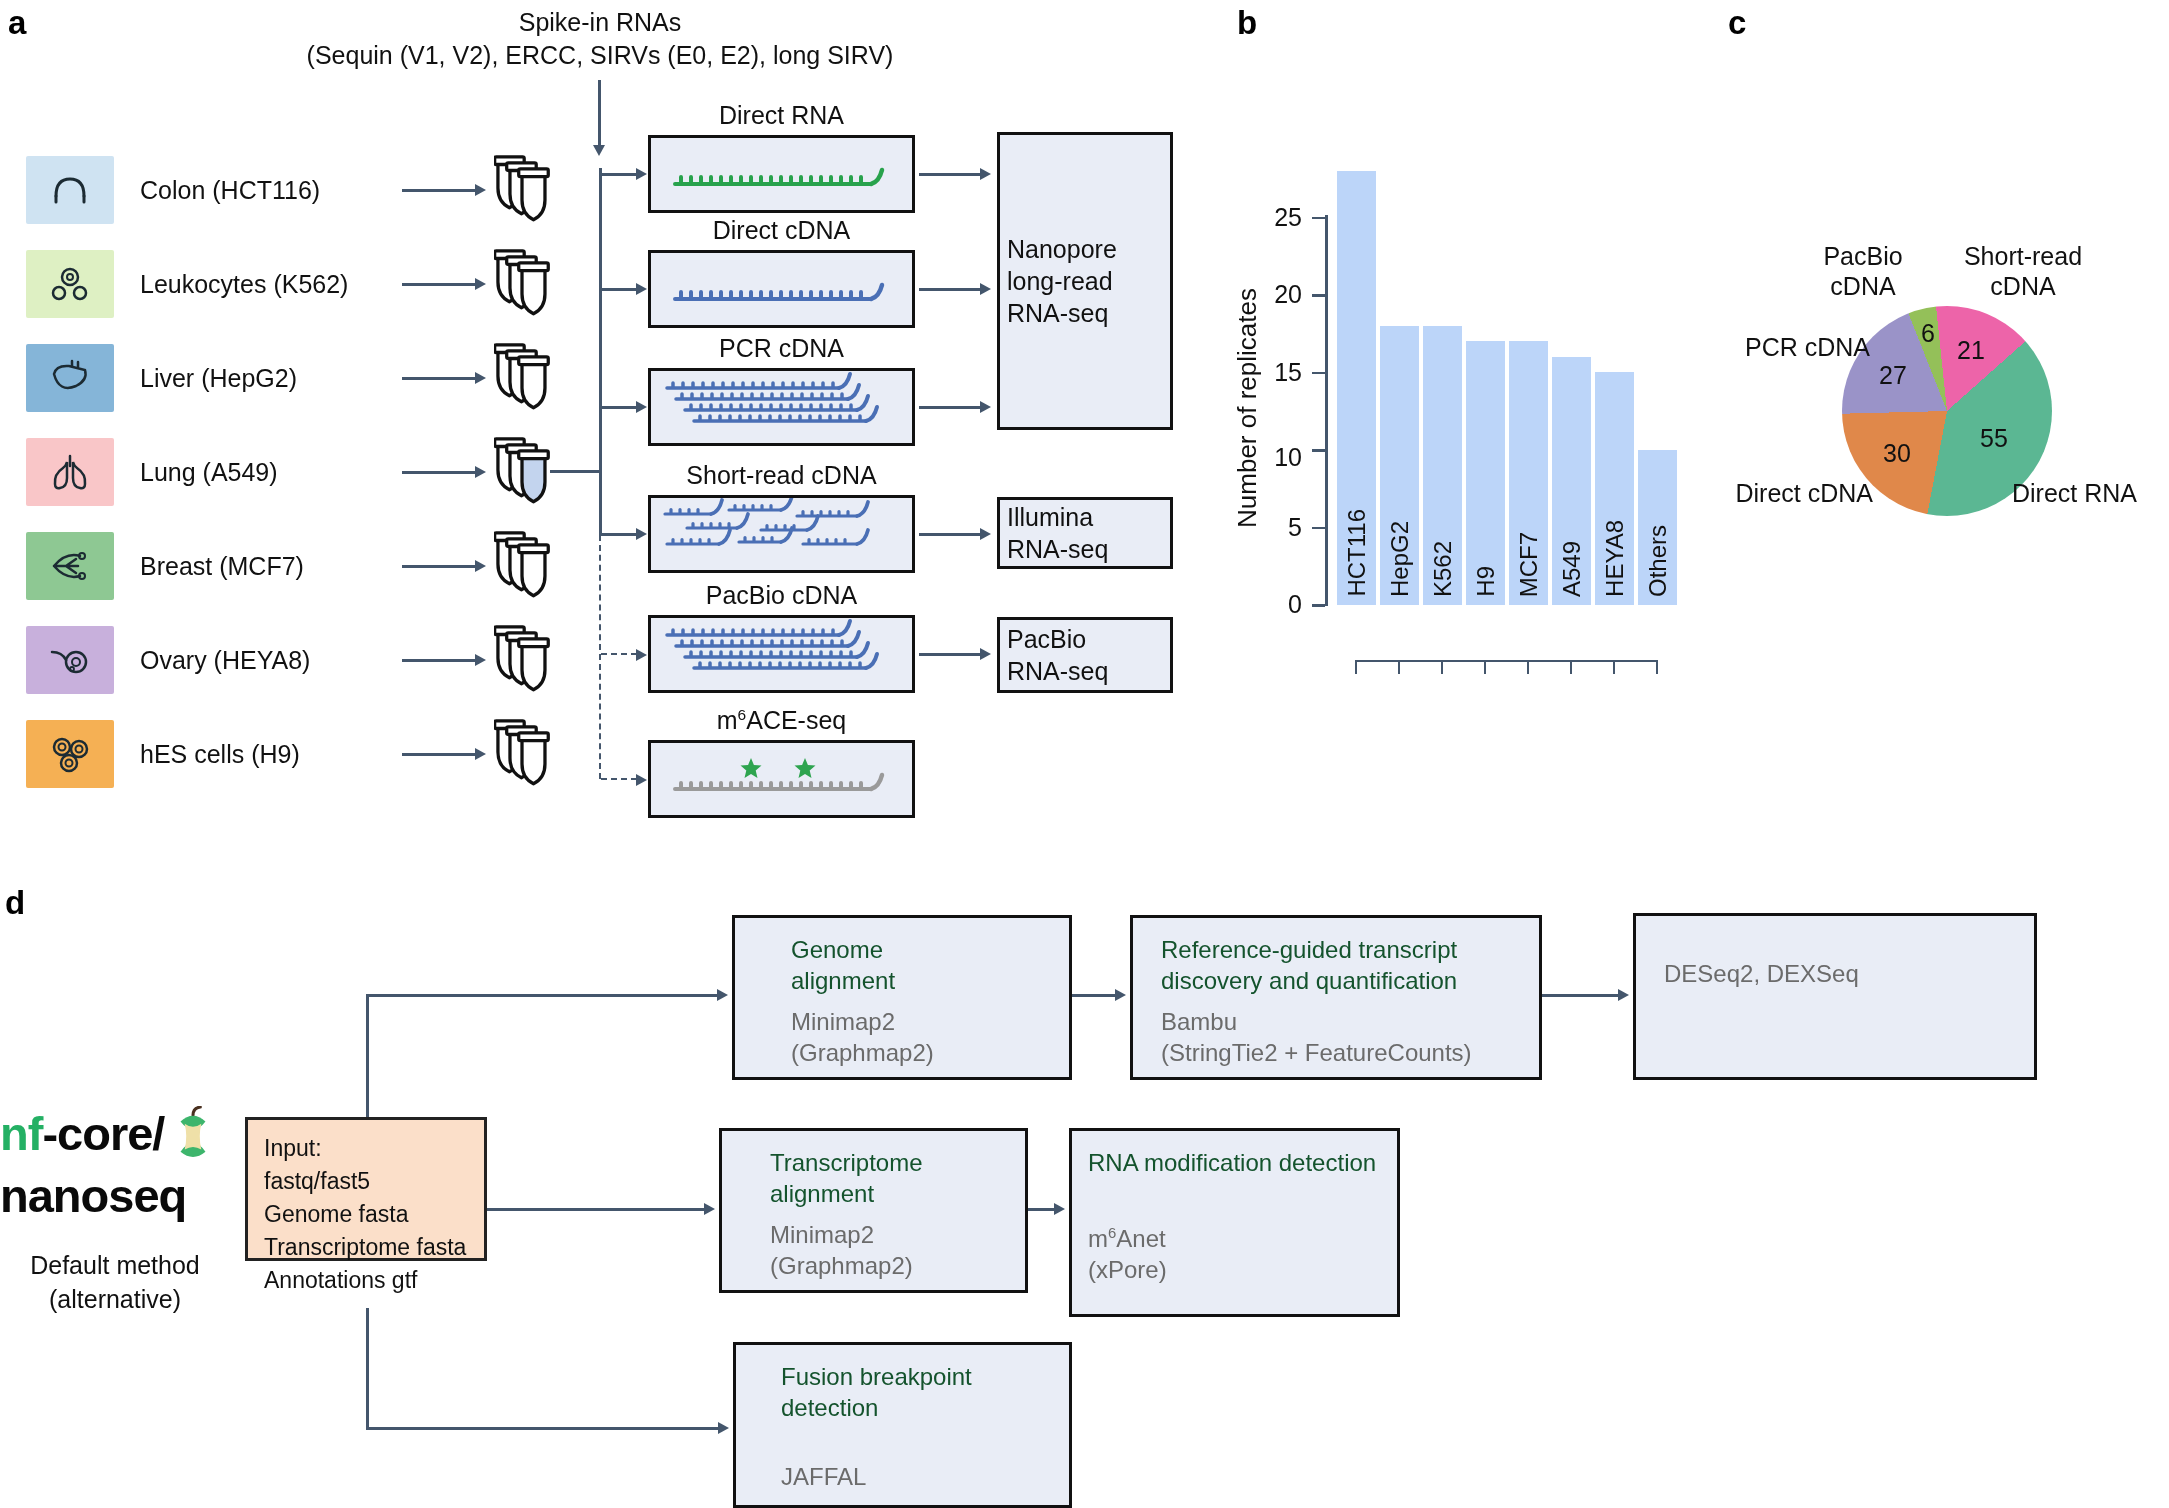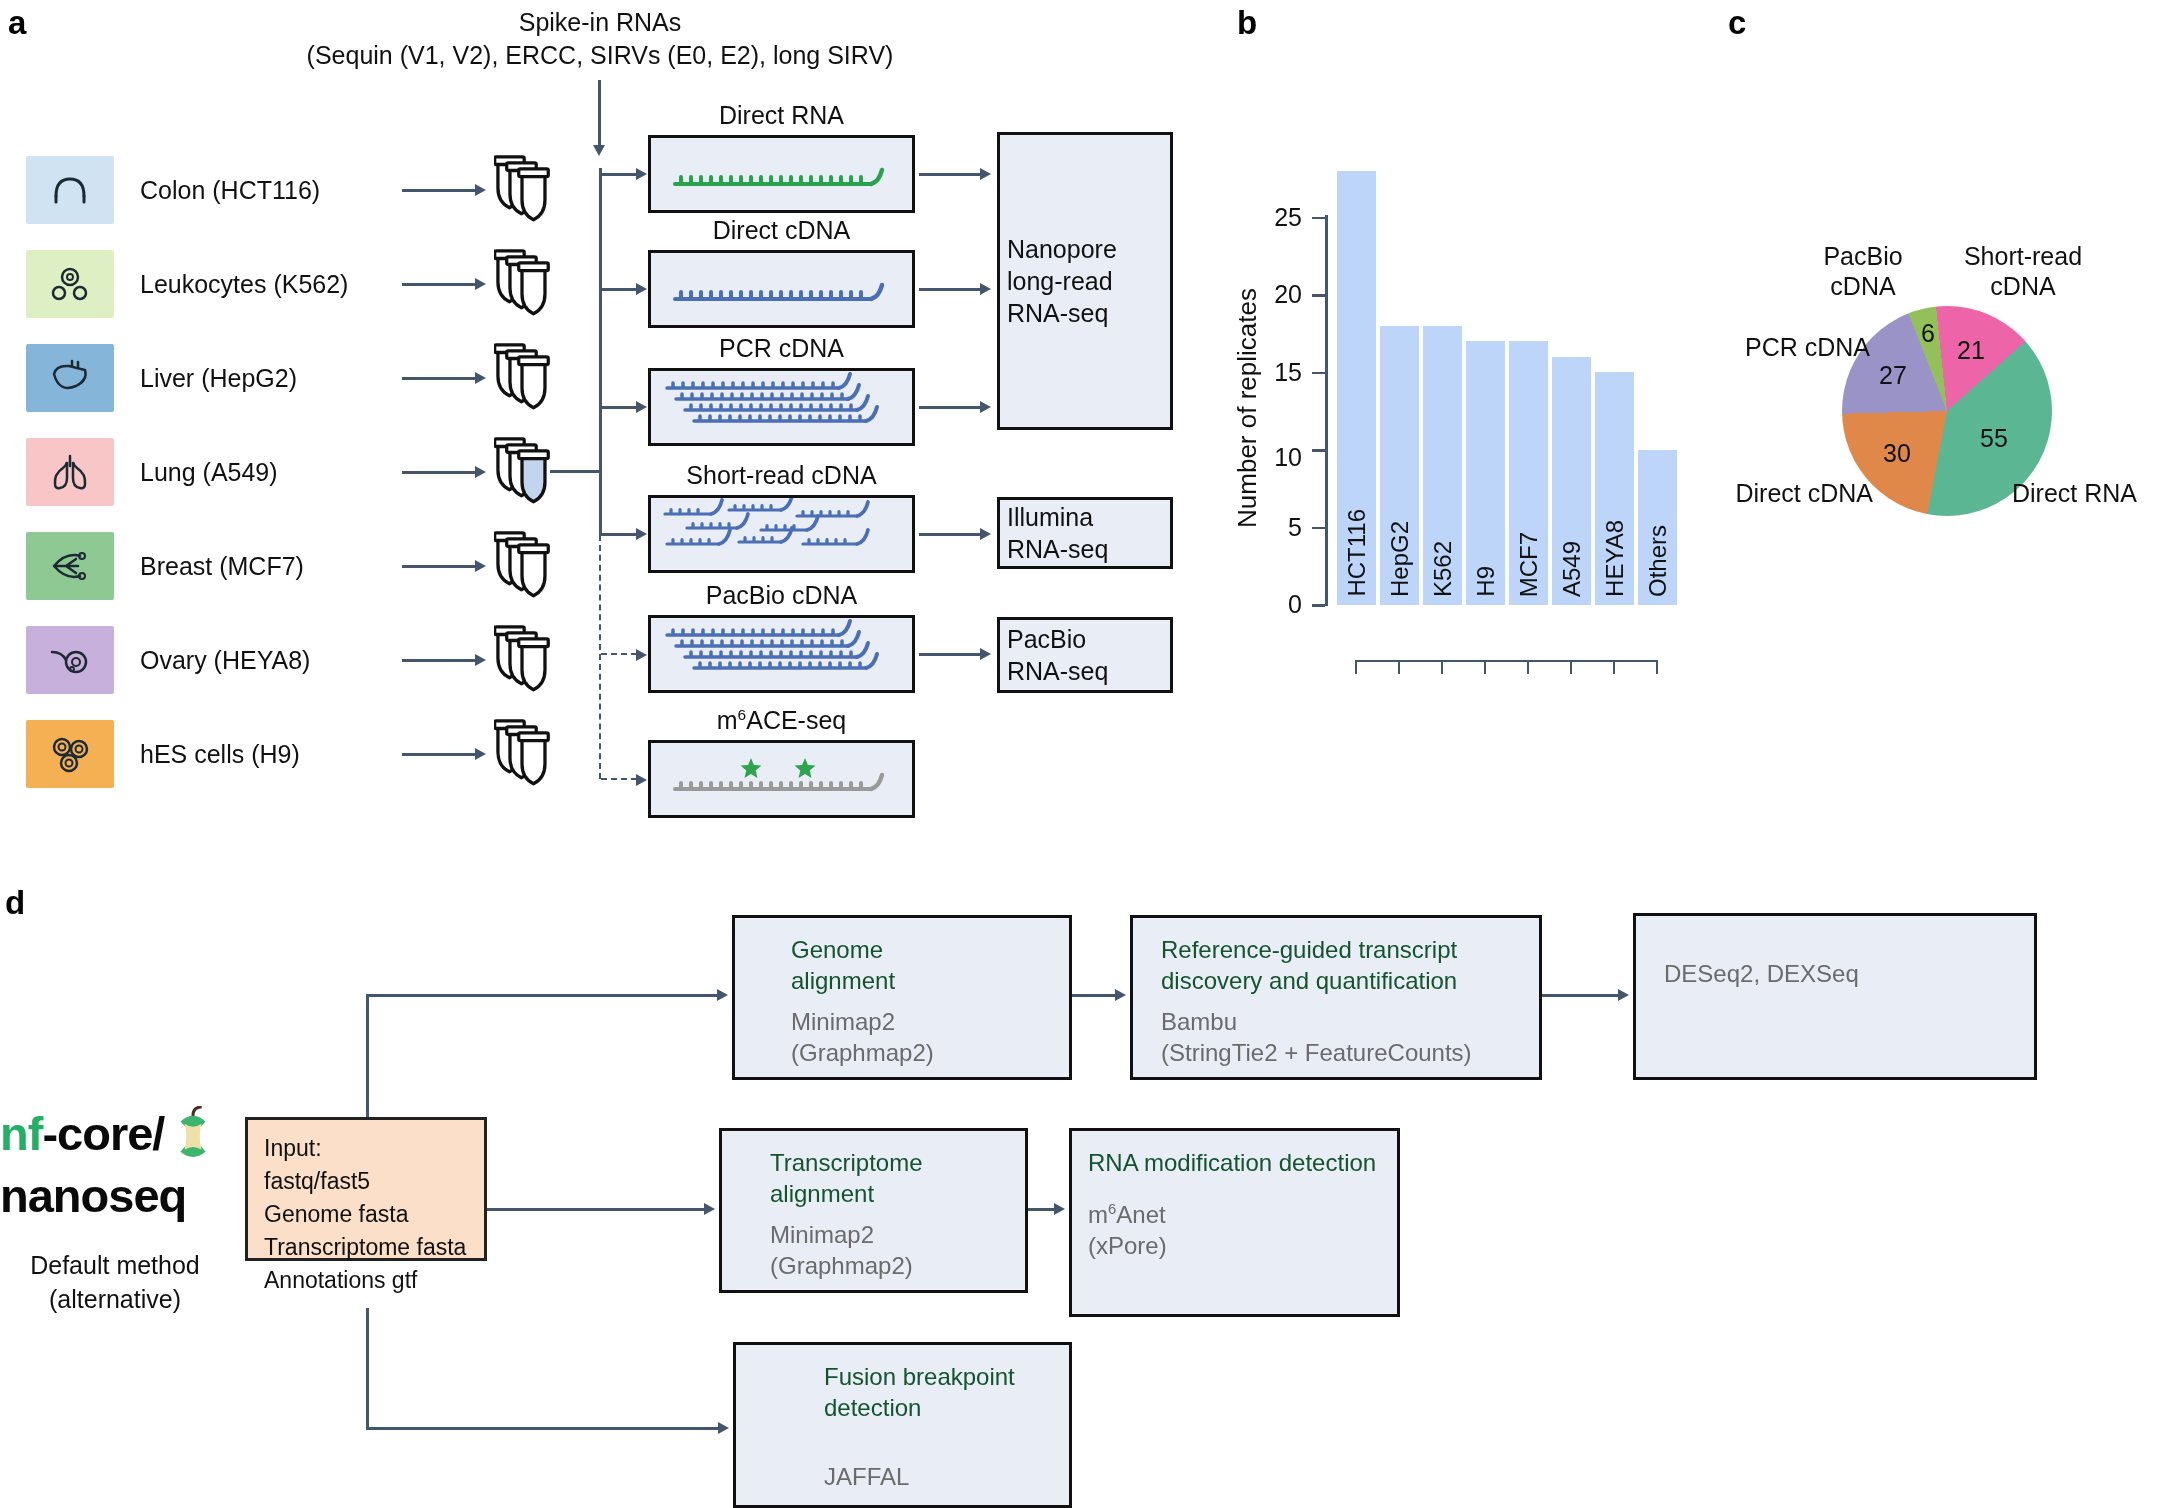--- a/index.html
+++ b/index.html
@@ -406,21 +406,21 @@
     <div class="d-tools" style="margin-top:26px">DESeq2, DEXSeq</div>
   </div>
   <div class="d-box" style="left:719px;top:1128px;width:309px;height:165px;padding-left:48px">
     <div class="d-title">Transcriptome
 alignment</div>
     <div class="d-tools" style="margin-top:10px">Minimap2
 (Graphmap2)</div>
   </div>
   <div class="d-box" style="left:1069px;top:1128px;width:331px;height:189px;padding-left:16px">
     <div class="d-title">RNA modification detection</div>
-    <div class="d-tools" style="margin-top:16px"><span>m</span><sup>6</sup><span>Anet</span></div>
+    <div class="d-tools" style="margin-top:40px"><span>m</span><sup>6</sup><span>Anet</span></div>
     <div class="d-tools">(xPore)</div>
   </div>
-  <div class="d-box" style="left:733px;top:1342px;width:339px;height:166px;padding-left:88px">
+  <div class="d-box" style="left:733px;top:1342px;width:339px;height:166px;padding-left:45px">
     <div class="d-title">Fusion breakpoint
 detection</div>
     <div class="d-tools" style="margin-top:38px">JAFFAL</div>
   </div>
 </div>
 
 </body></html>

